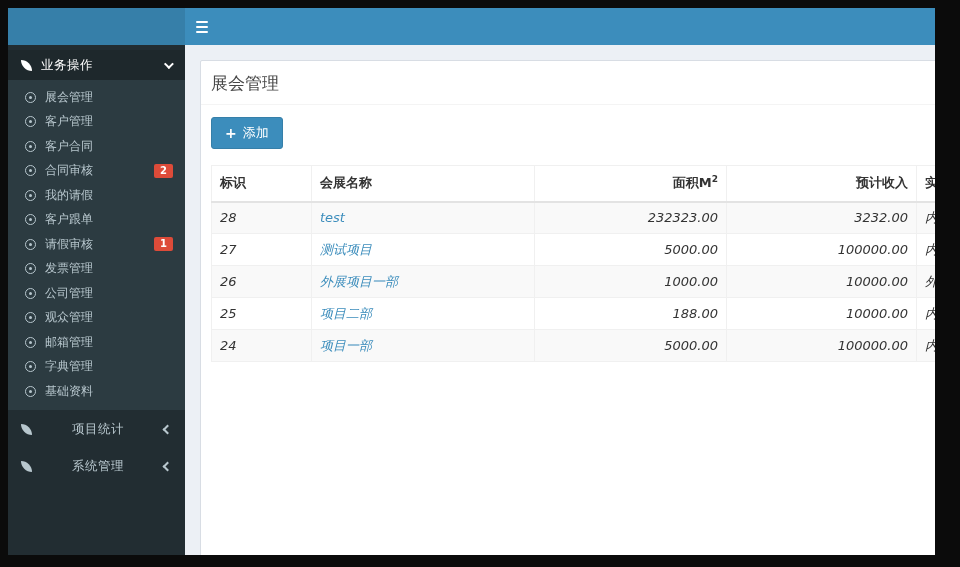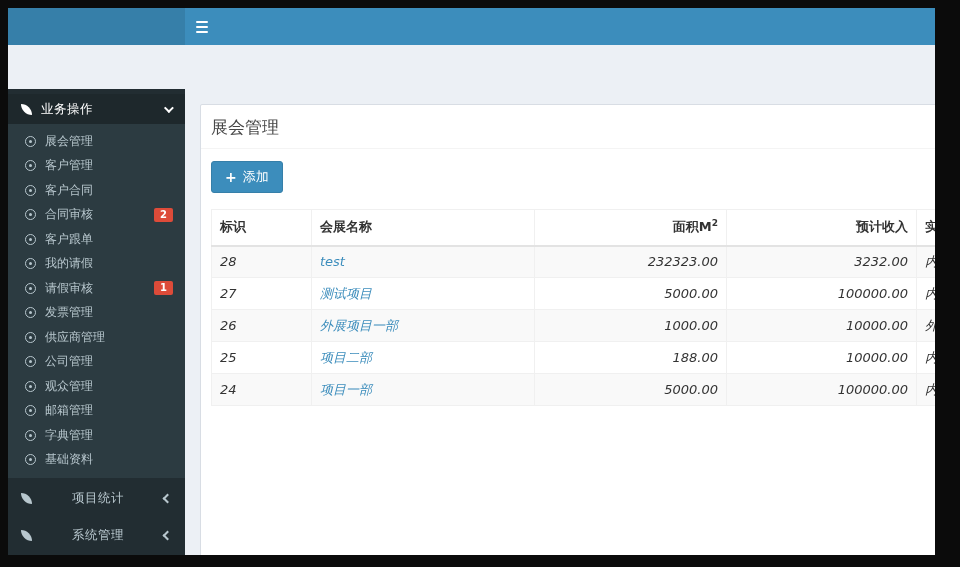--- a/index.html
+++ b/index.html
@@ -21,21 +21,21 @@
   .topbar { height:37px; display:flex; flex:0 0 auto; }
   .logo { width:177px; background:#367fa9; flex:0 0 auto; }
   .navbar { flex:1; background:#3c8dbc; display:flex; align-items:center; }
   .toggle-btn {
     background:none; border:none; padding:9px 11px; cursor:pointer;
     display:flex; flex-direction:column; gap:3px;
   }
   .toggle-btn span { display:block; width:12px; height:2px; background:#fff; border-radius:1px; }
 
   
-  .body-wrap { flex:1; display:flex; overflow:hidden;margin-top:44px; }
+  .body-wrap { flex:1; display:flex; overflow:hidden; }
 
   
   .sidebar { width:177px; flex:0 0 auto; background:#222d32; padding-top:5px; overflow:hidden; }
   .tree-header {
     display:flex; align-items:center; gap:9px;
     height:30px; padding:0 12px 0 13px;
     color:#b8c7ce; font-size:12.5px; cursor:pointer;
   }
   .tree-header.open { background:#1e282c; color:#fff; }
   .tree-header.closed { height:34px; margin-top:3px;gap:40px; }
@@ -150,46 +150,40 @@
           <span class="dotc">
               <i></i>
             </span>
           <span class="item-label">合同审核</span>
           <span class="badge-danger">2</span>
         </li>
         <li>
           <span class="dotc">
               <i></i>
             </span>
+          <span class="item-label">我的请假</span>
+        </li>
+        <li>
+          <span class="dotc">
+              <i></i>
+            </span>
           <span class="item-label">客户跟单</span>
-        </li>
-        <li>
-          <span class="dotc">
-              <i></i>
-            </span>
-          <span class="item-label">我的请假</span>
         </li>
         <li>
           <span class="dotc">
               <i></i>
             </span>
           <span class="item-label">请假审核</span>
           <span class="badge-danger">1</span>
         </li>
         <li>
           <span class="dotc">
               <i></i>
             </span>
           <span class="item-label">发票管理</span>
-        </li>
-        <li>
-          <span class="dotc">
-              <i></i>
-            </span>
-          <span class="item-label">供应商管理</span>
         </li>
         <li>
           <span class="dotc">
               <i></i>
             </span>
           <span class="item-label">公司管理</span>
         </li>
         <li>
           <span class="dotc">
               <i></i>

